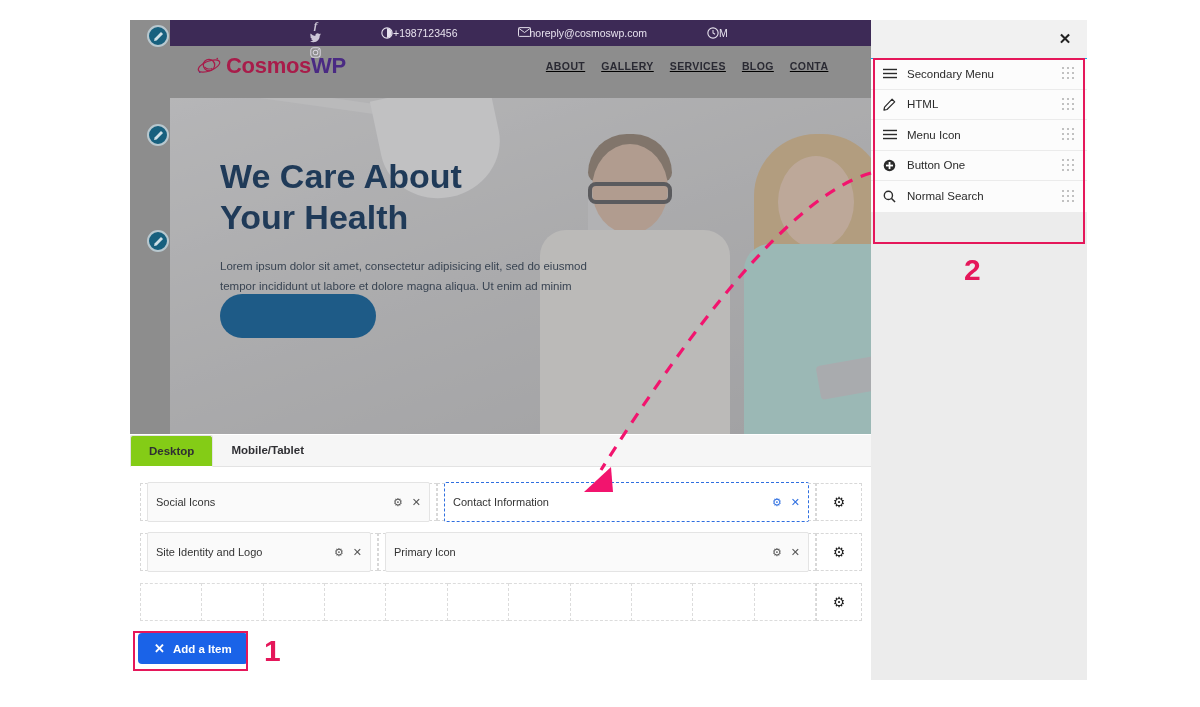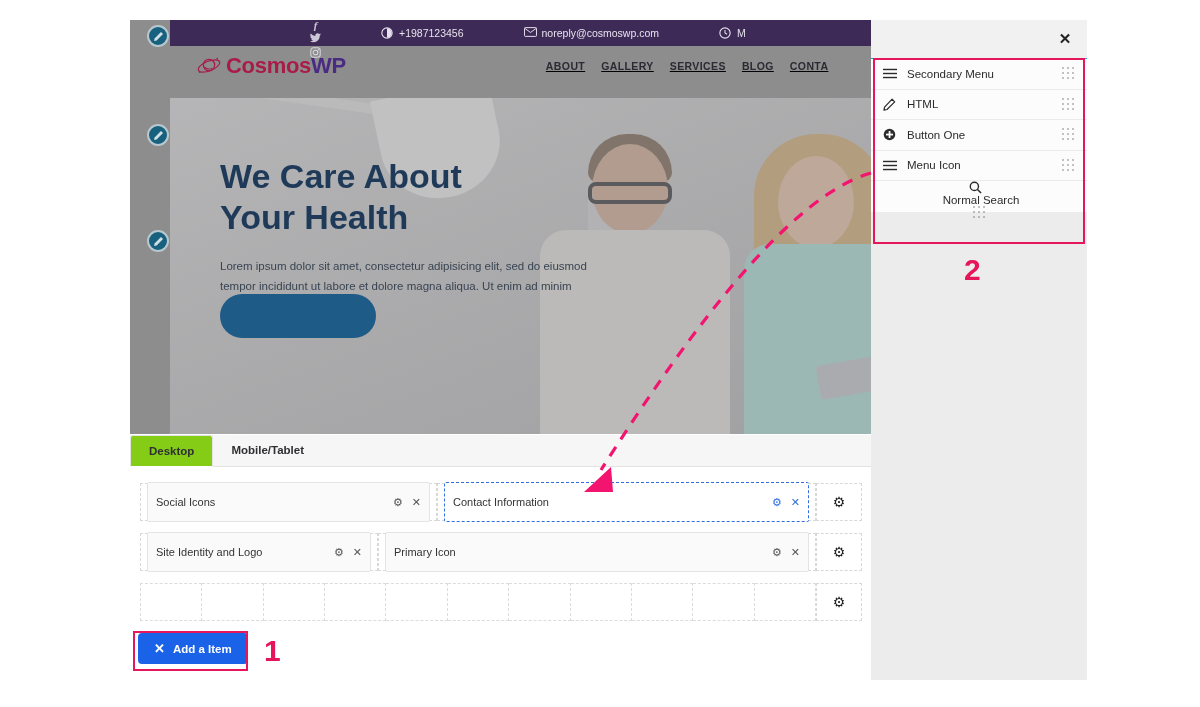--- a/index.html
+++ b/index.html
@@ -20,21 +20,21 @@
     background: #8d8d8d;
   }
   #preview-topbar {
     position: absolute; left: 40px; top: 0; right: 0; height: 26px;
     background: #3d2a56;
     display: flex; align-items: center;
     color: #e7e2ee; font-size: 10.5px;
   }
   .topbar-social { display: flex; align-items: center; gap: 2px; margin-left: 140px; flex-direction: column; }
   .topbar-social span { opacity: .85; font-size: 11px; line-height: 1; }
-  .topbar-item { display: flex; align-items: center; gap: 6px; margin-left: 60px; white-space: nowrap; }
+  .topbar-item { display: flex; align-items: center; margin-left: 60px; white-space: nowrap; }
   .topbar-item .ic { display: inline-block; width: 12px; height: 12px; }
   .topbar-item .ic svg { display:block; }
 
   #preview-header {
     position: absolute; left: 40px; top: 26px; right: 0; height: 40px;
     background: rgba(148,148,148,0.0);
     display: flex; align-items: center;
   }
   #brand { display: flex; align-items: center; margin-left: 26px; }
   #brand-mark { width: 26px; height: 22px; margin-right: 4px; }
@@ -139,21 +139,21 @@
     position:absolute; right:13px; top:10px; width:18px; height:18px;
     display:flex; align-items:center; justify-content:center;
     font-size:15px; font-weight:bold; color:#222; cursor:pointer;
   }
   #side-list { background:#fbfbfb; border-top:1px solid #0ea5e9; }
   .sitem {
     height:30.5px; display:flex; align-items:center;
     padding:0 12px; border-bottom:1px solid #ebebeb;
     background:#fcfcfc; font-size:11.5px; color:#2b2b2b; cursor:pointer;
   }
-  .sitem:last-child { border-bottom:none;flex-direction:column; }
+  .sitem:last-child { border-bottom:none; }
   .sitem .sic { width:20px; display:flex; align-items:center; justify-content:flex-start; }
   .sitem .slabel { flex:1; padding-left:4px; }
   .sitem .drag { display:grid; grid-template-columns:repeat(3,3px); grid-template-rows:repeat(3,3px); gap:2px; opacity:.48; }
   .sitem .drag i { width:2px; height:2px; background:#5a5a5a; border-radius:50%; display:block; }
 
   
   #arrow-layer { position:absolute; left:0; top:0; width:1200px; height:707px; pointer-events:none; z-index:25; }
 </style>
 </head>
 <body>
@@ -405,49 +405,49 @@
             <i></i>
             <i></i>
             <i></i>
             <i></i>
             <i></i>
           </span>
       </div>
 
       <div class="sitem">
         <span class="sic">
+          <svg width="14" height="11" viewBox="0 0 16 12">
+              <rect y="0.6" width="16" height="1.6" fill="#2b2b2b"></rect>
+              <rect y="5.2" width="16" height="1.6" fill="#2b2b2b"></rect>
+              <rect y="9.8" width="16" height="1.6" fill="#2b2b2b"></rect>
+            </svg>
+        </span>
+        <span class="slabel">Menu Icon</span>
+        <span class="drag">
+            <i></i>
+            <i></i>
+            <i></i>
+            <i></i>
+            <i></i>
+            <i></i>
+            <i></i>
+            <i></i>
+            <i></i>
+          </span>
+      </div>
+
+      <div class="sitem">
+        <span class="sic">
           <svg width="13" height="13" viewBox="0 0 14 14">
               <circle cx="7" cy="7" r="6.2" fill="#2b2b2b"></circle>
               <rect x="6.1" y="3.2" width="1.9" height="7.6" fill="#fff"></rect>
               <rect x="3.2" y="6.1" width="7.6" height="1.9" fill="#fff"></rect>
             </svg>
         </span>
         <span class="slabel">Button One</span>
-        <span class="drag">
-            <i></i>
-            <i></i>
-            <i></i>
-            <i></i>
-            <i></i>
-            <i></i>
-            <i></i>
-            <i></i>
-            <i></i>
-          </span>
-      </div>
-
-      <div class="sitem">
-        <span class="sic">
-          <svg width="14" height="11" viewBox="0 0 16 12">
-              <rect y="0.6" width="16" height="1.6" fill="#2b2b2b"></rect>
-              <rect y="5.2" width="16" height="1.6" fill="#2b2b2b"></rect>
-              <rect y="9.8" width="16" height="1.6" fill="#2b2b2b"></rect>
-            </svg>
-        </span>
-        <span class="slabel">Menu Icon</span>
         <span class="drag">
             <i></i>
             <i></i>
             <i></i>
             <i></i>
             <i></i>
             <i></i>
             <i></i>
             <i></i>
             <i></i>

